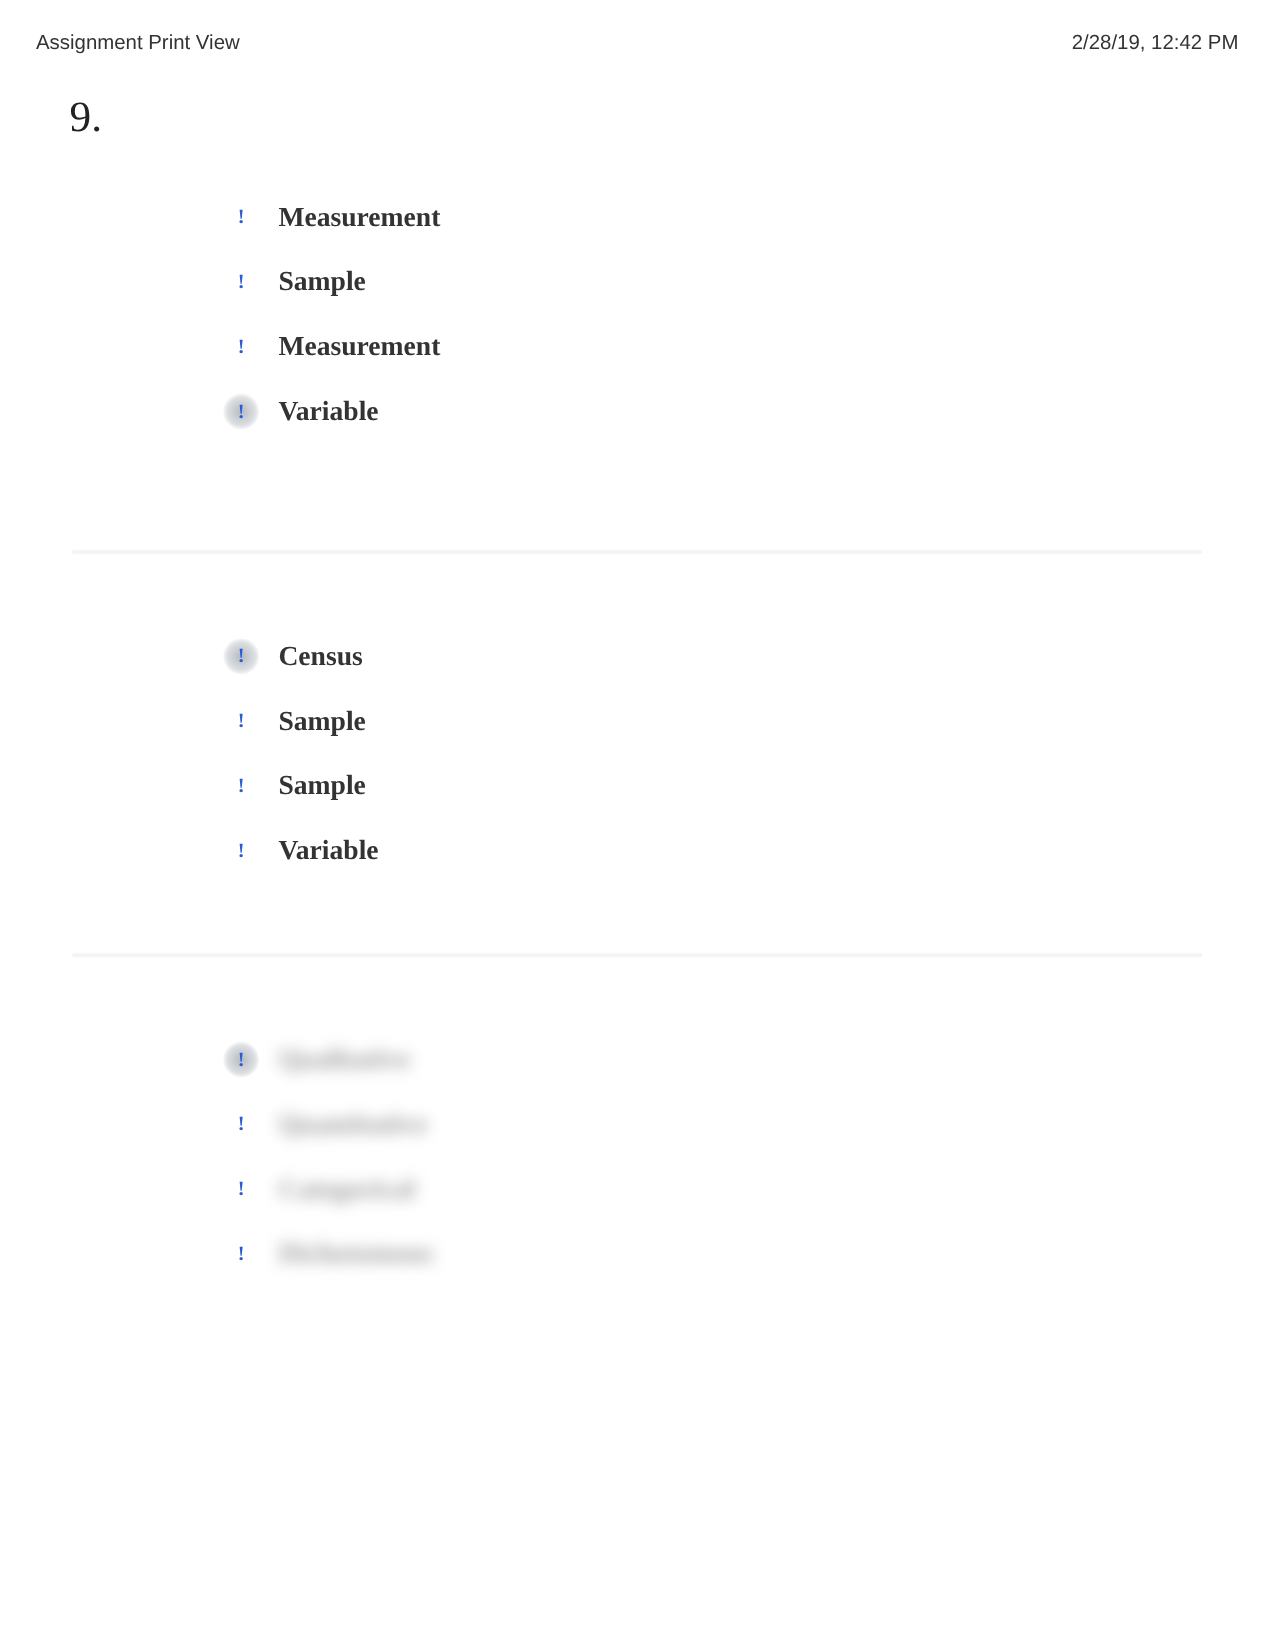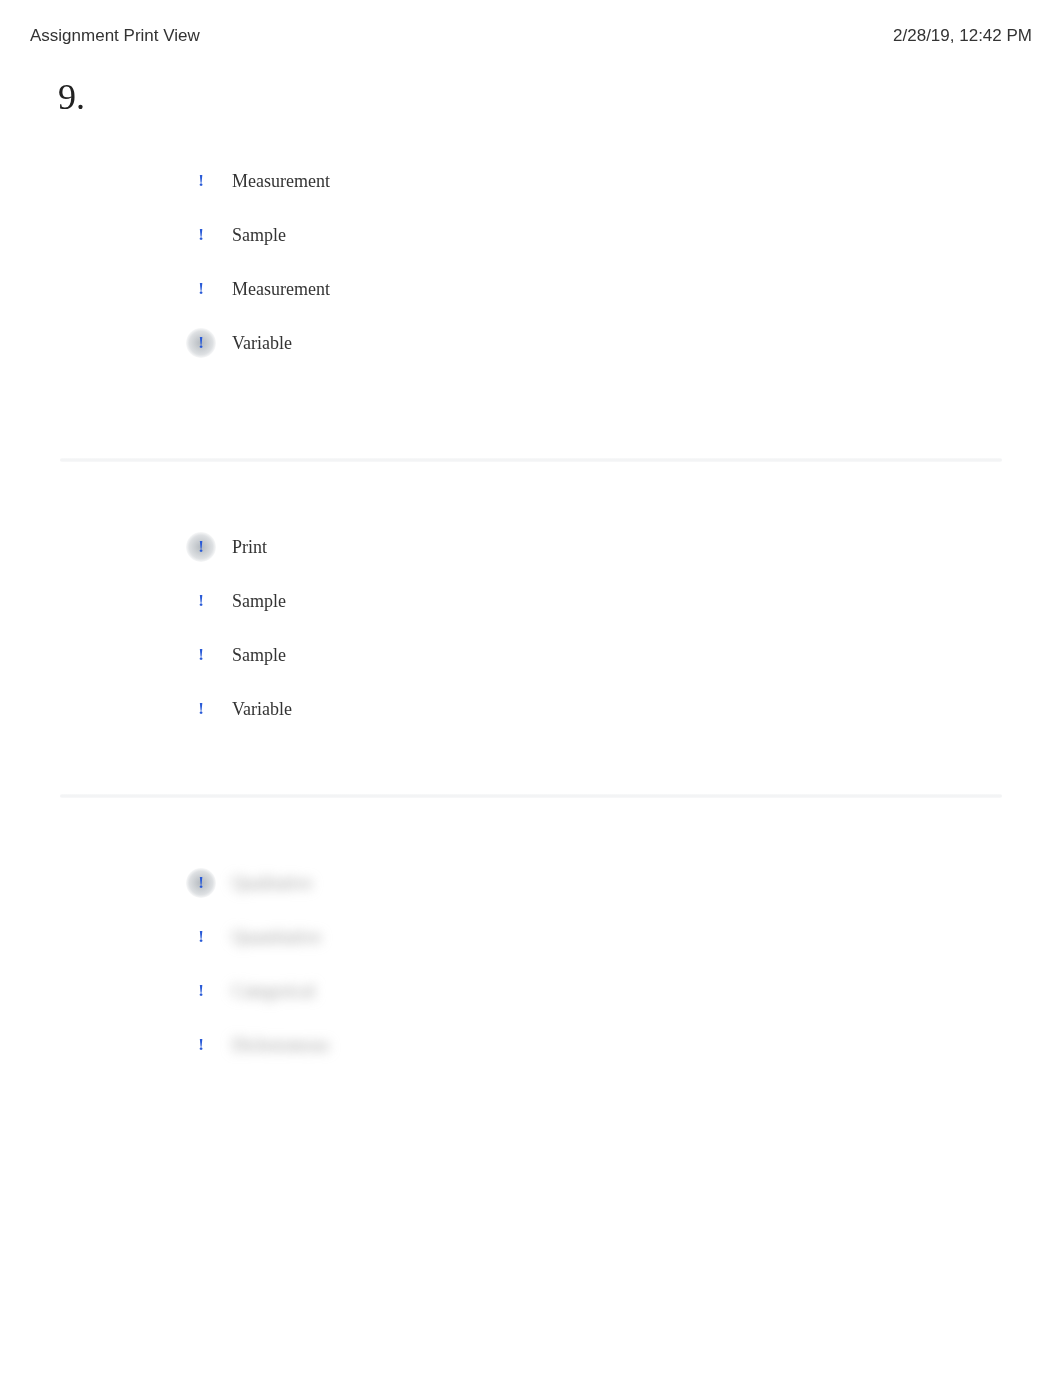--- a/index.html
+++ b/index.html
@@ -77,23 +77,24 @@
       flex-shrink: 0;
       margin-right: 16px;
       border-radius: 50%;
     }
 
     .marker.correct {
       background: radial-gradient(circle, rgba(120,130,140,0.55) 0%, rgba(120,130,140,0.25) 55%, rgba(120,130,140,0) 75%);
     }
 
     .option-label {
-      font-size: 18px;
+      font-size: 23px;
       color: #333;
       font-family: Georgia, serif;
+      font-weight: bold;
     }
 
     .blurred .option-label {
       filter: blur(6px);
       color: #999;
     }
 
     .divider {
       height: 4px;
       background: linear-gradient(to bottom, rgba(200,205,210,0.12), rgba(200,205,210,0.25), rgba(200,205,210,0.12));
@@ -145,21 +146,21 @@
     </div>
   </div>
 
   <div class="divider"></div>
 
   <div class="sub-block">
     <div class="options">
 
       <div class="option-row">
         <div class="marker correct">!</div>
-        <div class="option-label">Print</div>
+        <div class="option-label">Census</div>
       </div>
 
       <div class="option-row">
         <div class="marker">!</div>
         <div class="option-label">Sample</div>
       </div>
 
       <div class="option-row">
         <div class="marker">!</div>
         <div class="option-label">Sample</div>

